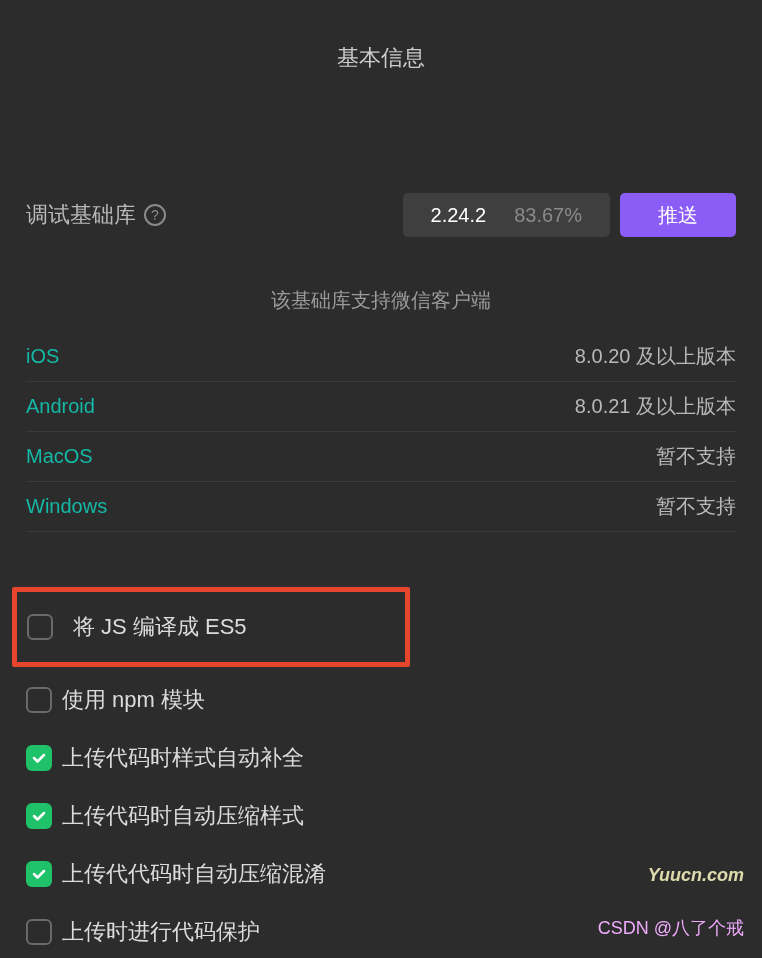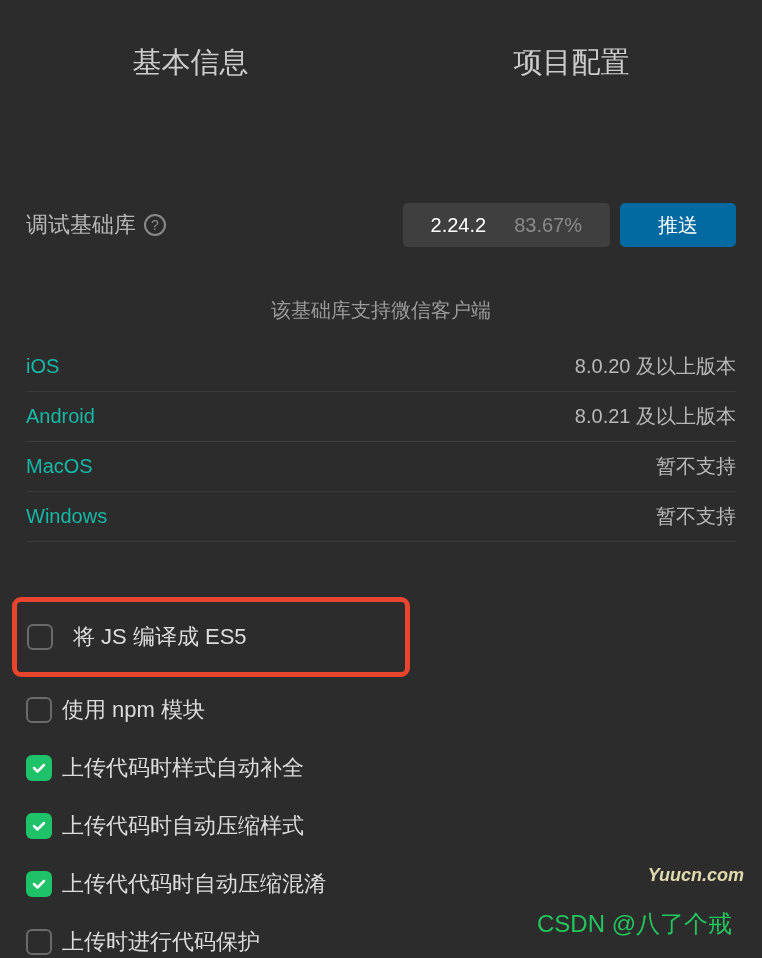--- a/index.html
+++ b/index.html
@@ -14,21 +14,21 @@
       width: 762px;
       height: 958px;
       overflow: hidden;
     }
     .tabs {
       display: flex;
       justify-content: space-around;
       padding-top: 35px;
     }
     .tab {
-      font-size: 29px;
+      font-size: 22px;
       color: #cccccc;
       padding: 8px 28px 32px 28px;
       cursor: pointer;
       text-align: center;
     }
     .tab.active {
       color: #ffffff;
       border-bottom: 2px solid #8a8a8a;
     }
     .section {
@@ -72,21 +72,21 @@
     }
     .dropdown .version {
       color: #ffffff;
       font-weight: 500;
     }
     .dropdown .percent {
       color: #8a8a8a;
       text-align: center;
     }
     .push-btn {
-      background: #0369a1;
+      background: #8b5cf6;
       height: 44px;
       border-radius: 5px;
       display: flex;
       align-items: center;
       padding: 0 38px;
       font-size: 20px;
       color: #ffffff;
       cursor: pointer;
     }
     .support-note {
@@ -117,21 +117,21 @@
       margin-top: 55px;
     }
     .checkbox-row {
       display: flex;
       align-items: center;
       gap: 10px;
       height: 58px;
     }
     .highlight-box {
       border: 5px solid #e8452e;
-      border-radius: 9px;
+      border-radius: 2px;
       padding: 18px 10px;
       margin-left: -14px;
       display: flex;
       align-items: center;
       gap: 20px;
       width: 398px;
       height: 80px;
       margin-bottom: 4px;
     }
     .checkbox {
@@ -163,32 +163,31 @@
       right: 18px;
       bottom: 72px;
       color: #fef9c3;
       font-size: 18px;
       font-style: italic;
       font-weight: bold;
       opacity: 0.85;
     }
     .watermark2 {
       position: absolute;
-      right: 30px;
+      right: 18px;
       bottom: 18px;
-      color: #22c55e;
-      font-size: 24px;
+      color: #f0abfc;
+      font-size: 18px;
     }
   </style>
 </head>
 <body>
 
 <div class="tabs">
   <div class="tab">基本信息</div>
-  <div class="tab">项目配置</div>
 </div>
 
 <div class="section">
   <div class="row-top">
     <span class="label-main">调试基础库</span>
     <span class="help-icon">?</span>
     <div class="controls">
       <div class="dropdown">
         <span class="version">2.24.2</span>
         <span class="percent">83.67%</span>

